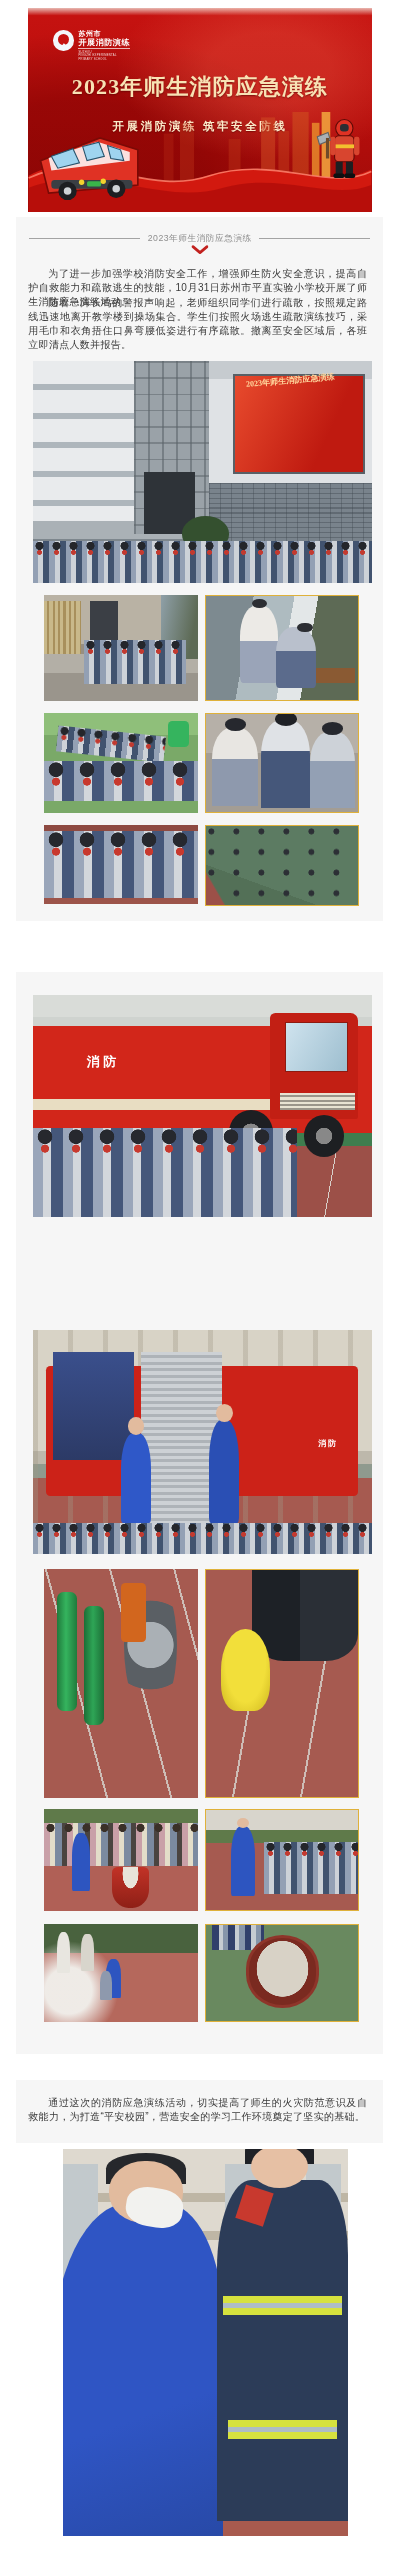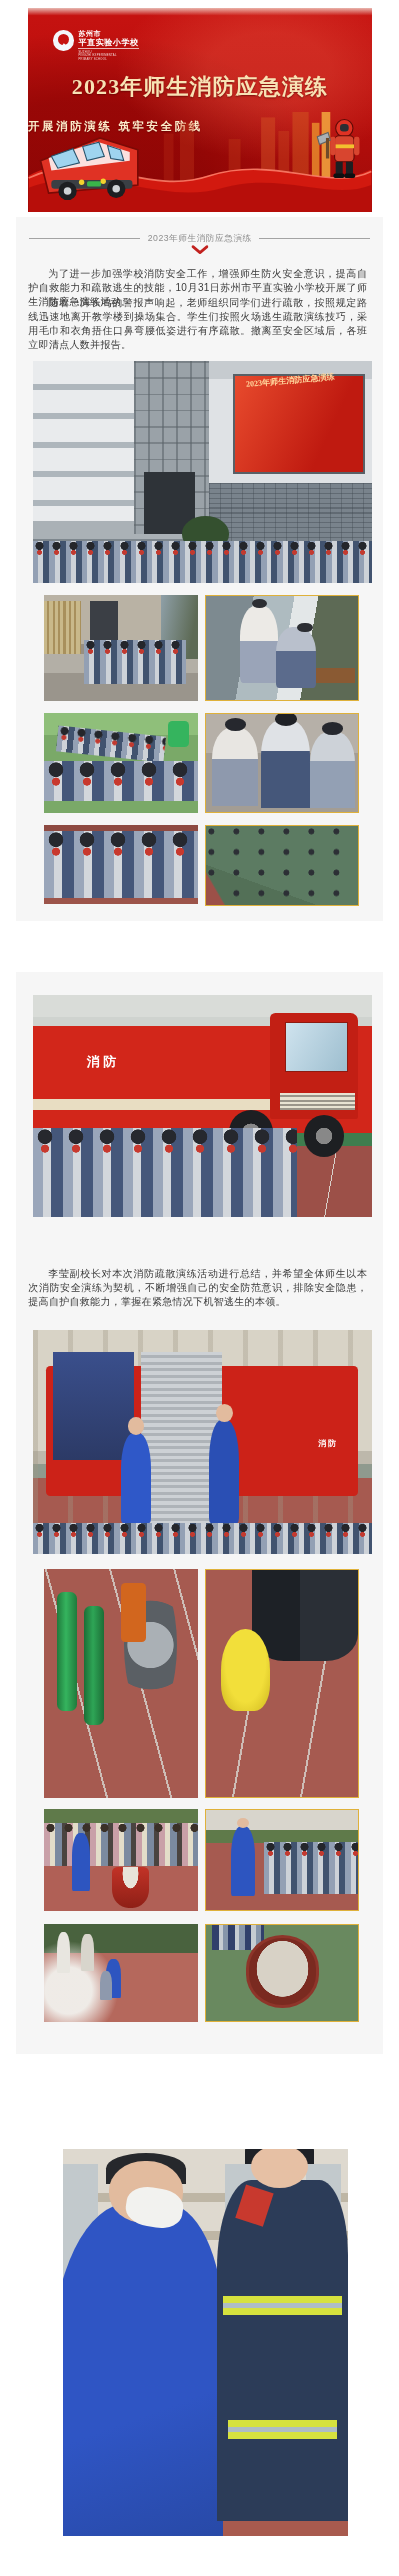--- a/index.html
+++ b/index.html
@@ -16,21 +16,21 @@
   .logo-circle{width:20.6px;height:20.6px;border-radius:50%;background:#f4f7fb;position:relative;flex:0 0 auto;}
   .logo-circle::before{content:"";position:absolute;left:4.9px;top:4.3px;width:11px;height:11px;border-radius:50%;background:#c51210;}
   .logo-circle::after{content:"";position:absolute;left:8.7px;top:14px;width:3.8px;height:4.9px;background:#f4f7fb;transform:rotate(35deg);}
   .school-text{margin-left:4.9px;color:#ffffff;}
   .school-cn1{font-size:7px;font-weight:bold;letter-spacing:0.5px;line-height:8.1px;}
   .school-cn2{font-size:8.1px;font-weight:bold;letter-spacing:0.5px;line-height:9.2px;border-bottom:0.5px solid rgba(255,255,255,.7);padding-bottom:1.1px;}
   .school-en{font-size:2.7px;letter-spacing:0.3px;line-height:3.3px;opacity:.85;margin-top:1.6px;white-space:pre-line;}
   .banner-title{position:absolute;left:0;top:64px;width:100%;text-align:center;
      font-family:"Liberation Serif","DejaVu Serif",serif;font-weight:bold;font-size:22px;
      color:#f8e2b4;letter-spacing:1.1px;text-shadow:0 1.1px 1.6px rgba(80,0,0,.6);}
-  .banner-subtitle{position:absolute;left:0;top:111px;width:100%;
+  .banner-subtitle{position:absolute;left:0;top:111px;width:100%;text-align:center;
      font-size:11.4px;font-weight:bold;color:#fdeccb;letter-spacing:2.7px;text-shadow:0 0.5px 1.1px rgba(80,0,0,.5);}
   .banner-art{position:absolute;left:0;bottom:0;width:344px;height:100px;display:block;}
 
   
   .card{position:absolute;left:16.3px;width:367px;background:#f6f6f6;}
   .card1{top:217px;height:704px;}
   .card2{top:972px;height:1082px;}
   .card3{top:2080px;height:63px;}
 
   
@@ -217,21 +217,21 @@
 
 <div class="page">
 
   <div class="banner">
     <div class="banner-shine"></div>
 
     <div class="logo-row">
       <div class="logo-circle"></div>
       <div class="school-text">
         <div class="school-cn1">苏州市</div>
-        <div class="school-cn2">平直实验小学校</div>
+        <div class="school-cn2">开展消防演练</div>
         <div class="school-en">SUZHOU
 PINGZHI EXPERIMENTAL
 PRIMARY SCHOOL</div>
       </div>
     </div>
 
     <div class="banner-title">2023年师生消防应急演练</div>
     <div class="banner-subtitle">开展消防演练 筑牢安全防线</div>
 
     <svg class="banner-art" viewBox="0 0 634 185">
@@ -347,21 +347,20 @@
       <span class="h-cab"></span>
       <span class="h-win"></span>
       <span class="h-grill"></span>
       <span class="h-lines"></span>
       <span class="h-wheel1"></span>
       <span class="h-wheel2"></span>
       <span class="h-text">消防</span>
       <span class="h-kids crowd-big"></span>
     </div>
 
-    <div class="para" style="top:295px">李莹副校长对本次消防疏散演练活动进行总结，并希望全体师生以本次消防安全演练为契机，不断增强自己的安全防范意识，排除安全隐患，提高自护自救能力，掌握在紧急情况下机智逃生的本领。</div>
 
     <div class="photo big pI" style="top:358px;height:224px">
       <span class="i-truck"></span>
       <span class="i-tools"></span>
       <span class="i-roll"></span>
       <span class="i-cabtext">消防</span>
       <span class="i-f1"></span>
       <span class="i-f1h"></span>
       <span class="i-f2"></span>
       <span class="i-f2h"></span>
@@ -395,20 +394,23 @@
       <span class="l-f4"></span>
       <span class="l-f1"></span>
       <span class="l-f2"></span>
     </div>
     <div class="photo colR gold pL2" style="top:952px;height:98px">
       <span class="l2-legs"></span>
       <span class="l2-barrel"></span>
     </div>
   </div>
 
+  <div class="card card3">
+    <div class="para" style="top:16.3px">通过这次的消防应急演练活动，切实提高了师生的火灾防范意识及自救能力，为打造“平安校园”，营造安全的学习工作环境奠定了坚实的基础。</div>
+  </div>
 
   <div class="photo pM" style="left:63px;top:2149px;width:285px;height:387px">
     <span class="m-winrow"></span>
     <span class="m-ff"></span>
     <span class="m-hair"></span>
     <span class="m-head"></span>
     <span class="m-mask"></span>
     <span class="m-girl"></span>
     <span class="m-girl-hair"></span>
     <span class="m-girl-head"></span>

